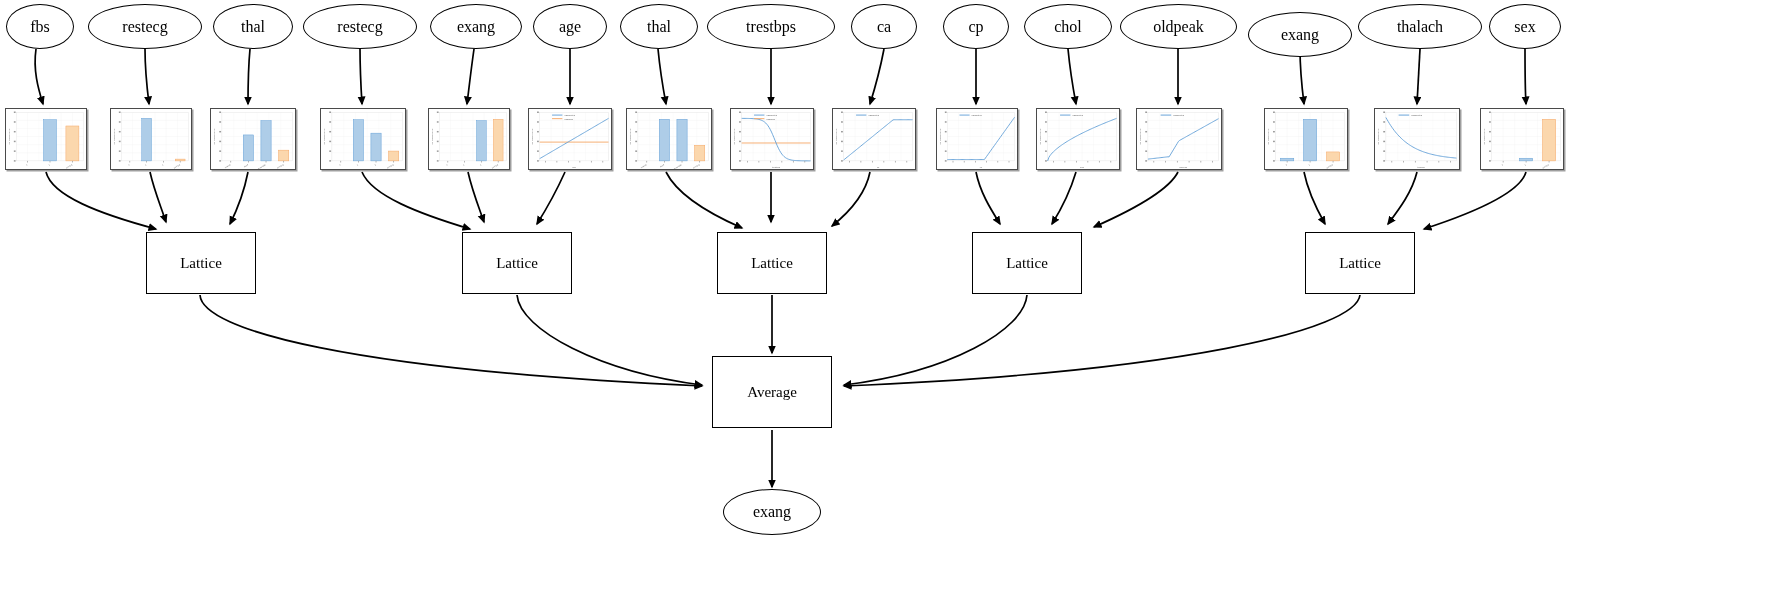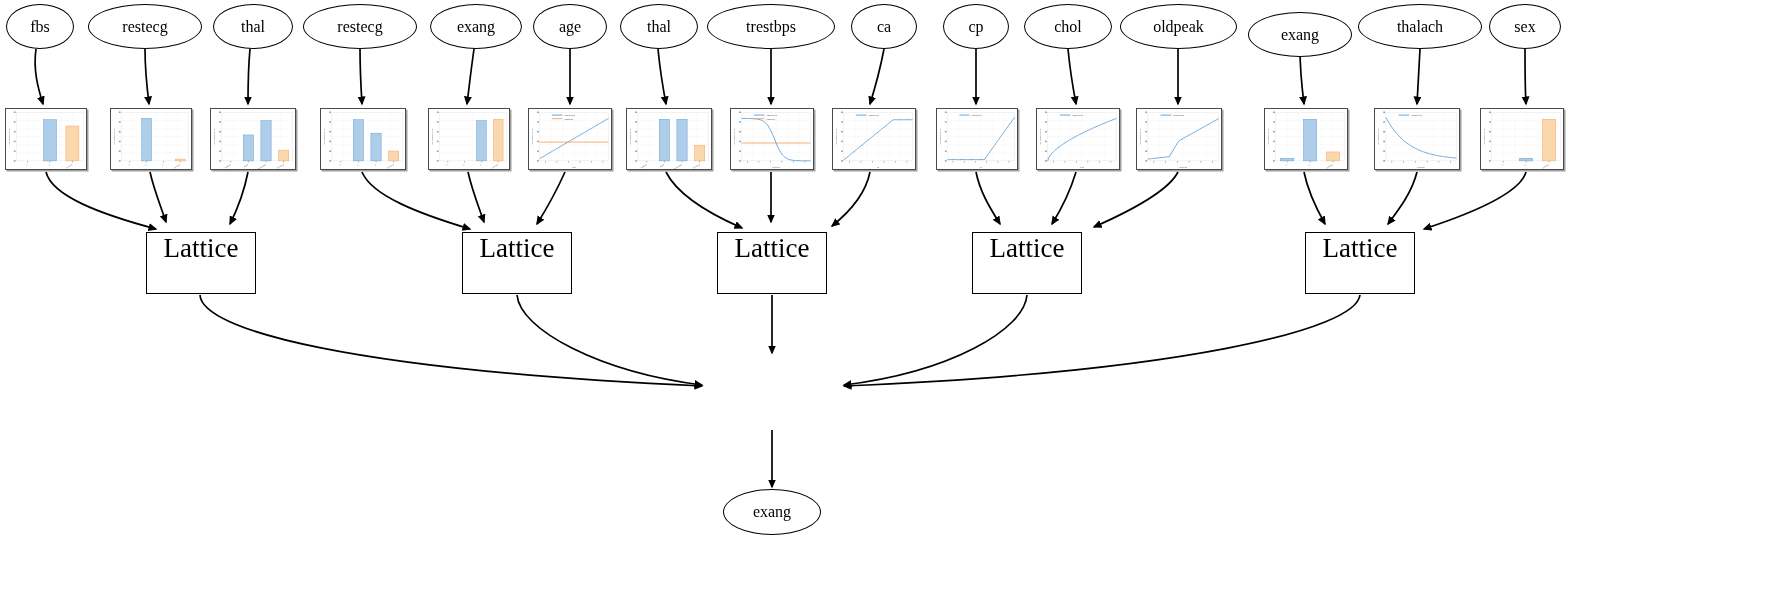--- a/index.html
+++ b/index.html
@@ -10,22 +10,22 @@
   svg.edges{position:absolute;left:0;top:0;width:1788px;height:615px;pointer-events:none;}
 
   
   .node-ellipse{
     position:absolute;display:flex;align-items:center;justify-content:center;
     border:1.4px solid #000;border-radius:50%;background:#fff;
     font-size:16px;color:#000;box-sizing:border-box;z-index:4;
   }
   
   .node-rect{
-    position:absolute;display:flex;justify-content:center;
-    border:1.4px solid #000;background:#fff;font-size:27px;color:#000;
+    position:absolute;display:flex;align-items:center;justify-content:center;
+    border:1.4px solid #000;background:#fff;font-size:15px;color:#000;
     box-sizing:border-box;z-index:4;
   }
 
   
   .thumb{
     position:absolute;box-sizing:border-box;border:1.6px solid #4a4a4a;
     background:#ffffff;z-index:3;overflow:hidden;
     box-shadow:1.5px 1.5px 0 rgba(80,80,80,.55);
   }
   .thumb .inner{position:absolute;left:0;top:0;right:0;bottom:0;}
@@ -702,18 +702,21 @@
   <div class="node-rect" style="left:717px;top:232px;width:110px;height:62px;">
     <span>Lattice</span>
     </div>
   <div class="node-rect" style="left:972px;top:232px;width:110px;height:62px;">
     <span>Lattice</span>
     </div>
   <div class="node-rect" style="left:1305px;top:232px;width:110px;height:62px;">
     <span>Lattice</span>
     </div>
 
+  <div class="node-rect" style="left:712px;top:356px;width:120px;height:72px;">
+    <span>Average</span>
+    </div>
 
   <div class="node-ellipse" style="left:723px;top:489px;width:98px;height:46px;">
     <span>exang</span>
     </div>
 
 </div>
 
 </body></html>

